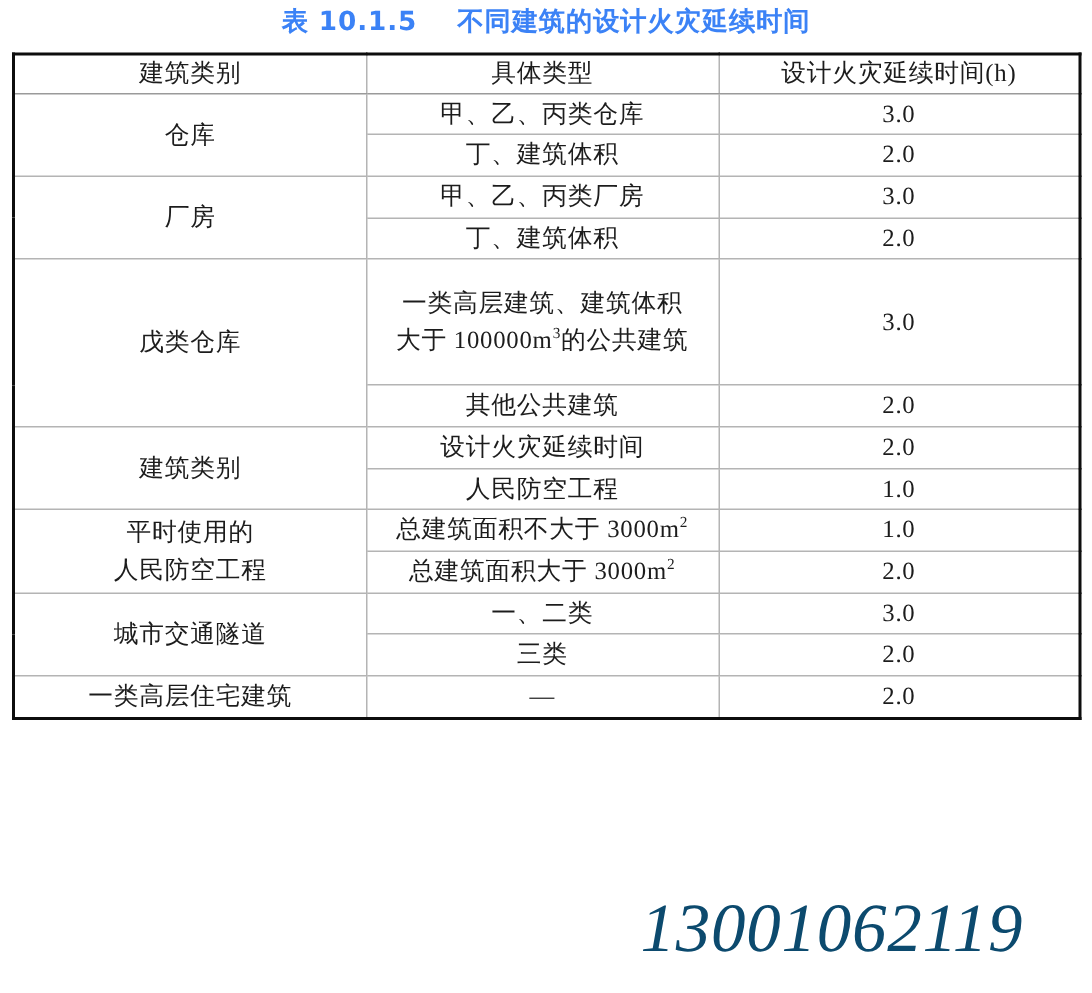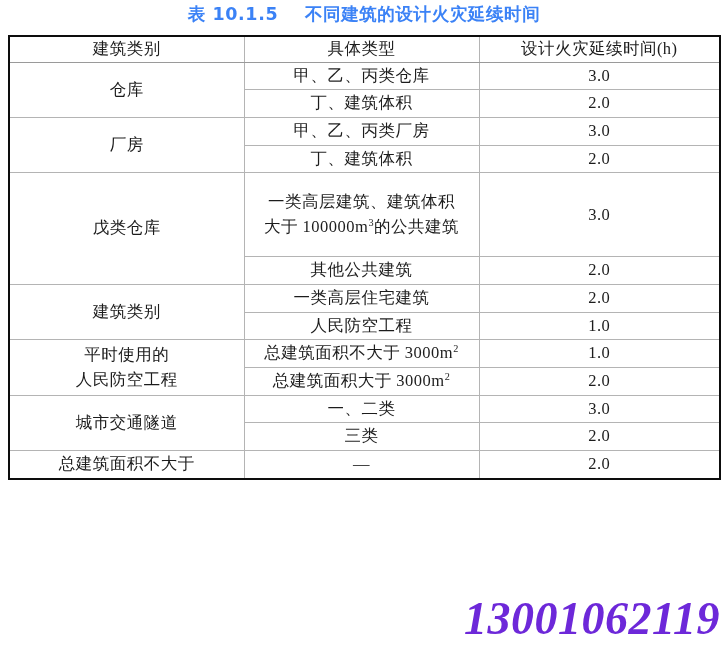--- a/index.html
+++ b/index.html
@@ -71,30 +71,29 @@
     color: #3a3a3a;
   }
   .two-line { line-height: 1.75; }
   .head-cell { letter-spacing: 1.2px; font-size: 16.5px; }
   .dash-cell { letter-spacing: 0; color: #555; }
   sup { font-size: 0.62em; vertical-align: super; line-height: 0; }
 
   
   #phone-watermark {
     position: absolute;
-    left: 464px;
+    left: 427px;
     top: 592px;
     font-family: "Liberation Serif", "DejaVu Serif", serif;
     font-style: italic;
     font-size: 46px;
     letter-spacing: 0.5px;
-    color: #6d28d9;
+    color: #0c4a6e;
     white-space: nowrap;
     pointer-events: none;
-    font-weight: bold;
   }
 </style>
 </head>
 <body>
 
 <div id="table-title">表 10.1.5    不同建筑的设计火灾延续时间</div>
 
 <table id="fire-duration-table">
   <colgroup>
     <col class="col-cat">
@@ -140,21 +139,21 @@
       </td>
       <td class="val-cell">3.0</td>
     </tr>
     <tr>
       <td class="type-cell">其他公共建筑</td>
       <td class="val-cell">2.0</td>
     </tr>
 
     <tr>
       <td class="cat-cell" rowspan="2">建筑类别</td>
-      <td class="type-cell">一类高层住宅建筑</td>
+      <td class="type-cell">设计火灾延续时间</td>
       <td class="val-cell">2.0</td>
     </tr>
     <tr>
       <td class="type-cell">人民防空工程</td>
       <td class="val-cell">1.0</td>
     </tr>
 
     <tr>
       <td class="cat-cell two-line" rowspan="2">
         <div>平时使用的</div>
@@ -172,20 +171,20 @@
       <td class="cat-cell" rowspan="2">城市交通隧道</td>
       <td class="type-cell">一、二类</td>
       <td class="val-cell">3.0</td>
     </tr>
     <tr>
       <td class="type-cell">三类</td>
       <td class="val-cell">2.0</td>
     </tr>
 
     <tr>
-      <td class="cat-cell">总建筑面积不大于</td>
+      <td class="cat-cell">一类高层住宅建筑</td>
       <td class="type-cell dash-cell">—</td>
       <td class="val-cell">2.0</td>
     </tr>
   </tbody>
 </table>
 
 <div id="phone-watermark">13001062119</div>
 
 </body></html>

